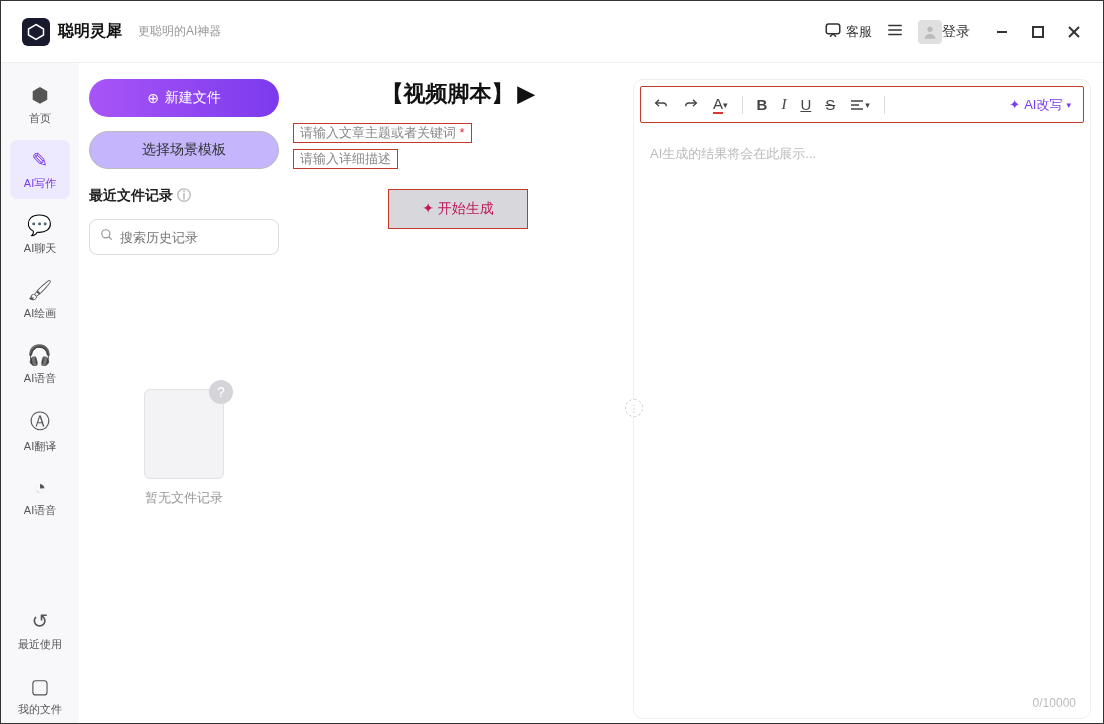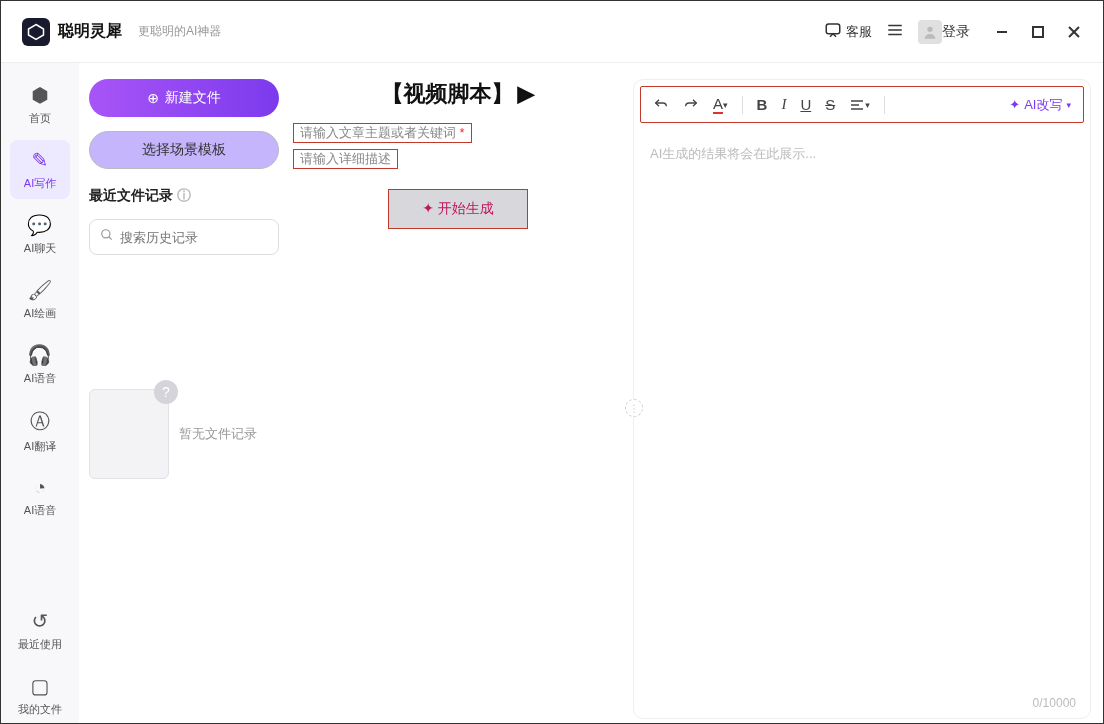--- a/index.html
+++ b/index.html
@@ -26,21 +26,21 @@
 .nav-item .ni-icon { font-size: 20px; }
 .nav-item .ni-label { font-size: 11px; }
 .nav-spacer { flex: 1; }
 
 .files-panel { width: 210px; padding: 16px 10px; display: flex; flex-direction: column; gap: 14px; }
 .new-file-btn { background: linear-gradient(90deg, #a855f7, #7c3aed); color: #fff; border: none; border-radius: 20px; padding: 10px; font-size: 14px; cursor: pointer; display: flex; align-items: center; justify-content: center; gap: 6px; }
 .template-btn { background: #c4b5fd; border: 1px solid #bbb; border-radius: 20px; padding: 9px; font-size: 14px; cursor: pointer; color: #333; }
 .recent-header { display: flex; align-items: center; gap: 4px; font-size: 14px; font-weight: bold; color: #222; margin-top: 4px; }
 .search-box { display: flex; align-items: center; gap: 6px; border: 1px solid #ddd; border-radius: 8px; padding: 8px 10px; }
 .search-box input { border: none; outline: none; font-size: 13px; flex: 1; background: transparent; }
-.empty-state { margin-top: 120px; display: flex; flex-direction: row; align-items: center; gap: 10px; color: #999; font-size: 13px; }
+.empty-state { margin-top: 120px; display: flex; flex-direction: column; align-items: center; gap: 10px; color: #999; font-size: 13px; }
 .empty-illus { width: 80px; height: 90px; background: #f3f3f6; border: 1px solid #e1e1e6; border-radius: 6px; position: relative; }
 .empty-illus::after { content: "?"; position: absolute; top: -10px; right: -10px; width: 24px; height: 24px; background: #d4d4da; border-radius: 50%; display: flex; align-items: center; justify-content: center; color: #fff; font-size: 14px; }
 
 .editor-panel { flex: 1; display: flex; padding: 16px 12px 16px 4px; gap: 10px; position: relative; }
 .input-col { width: 330px; display: flex; flex-direction: column; }
 .page-title-row { text-align: center; font-size: 22px; font-weight: bold; color: #111; margin-bottom: 14px; display: flex; align-items: center; justify-content: center; gap: 4px; }
 .field-label { font-size: 13px; color: #888; margin-bottom: 6px; border: 1.5px solid #c0392b; padding: 0 6px; display: inline-block; width: fit-content; }
 .req { color: #d33; }
 .text-input { border: 1px solid #ddd; border-radius: 8px; padding: 10px; font-size: 13px; color: #333; margin-bottom: 14px; }
 .text-input::placeholder { color: #bbb; }

